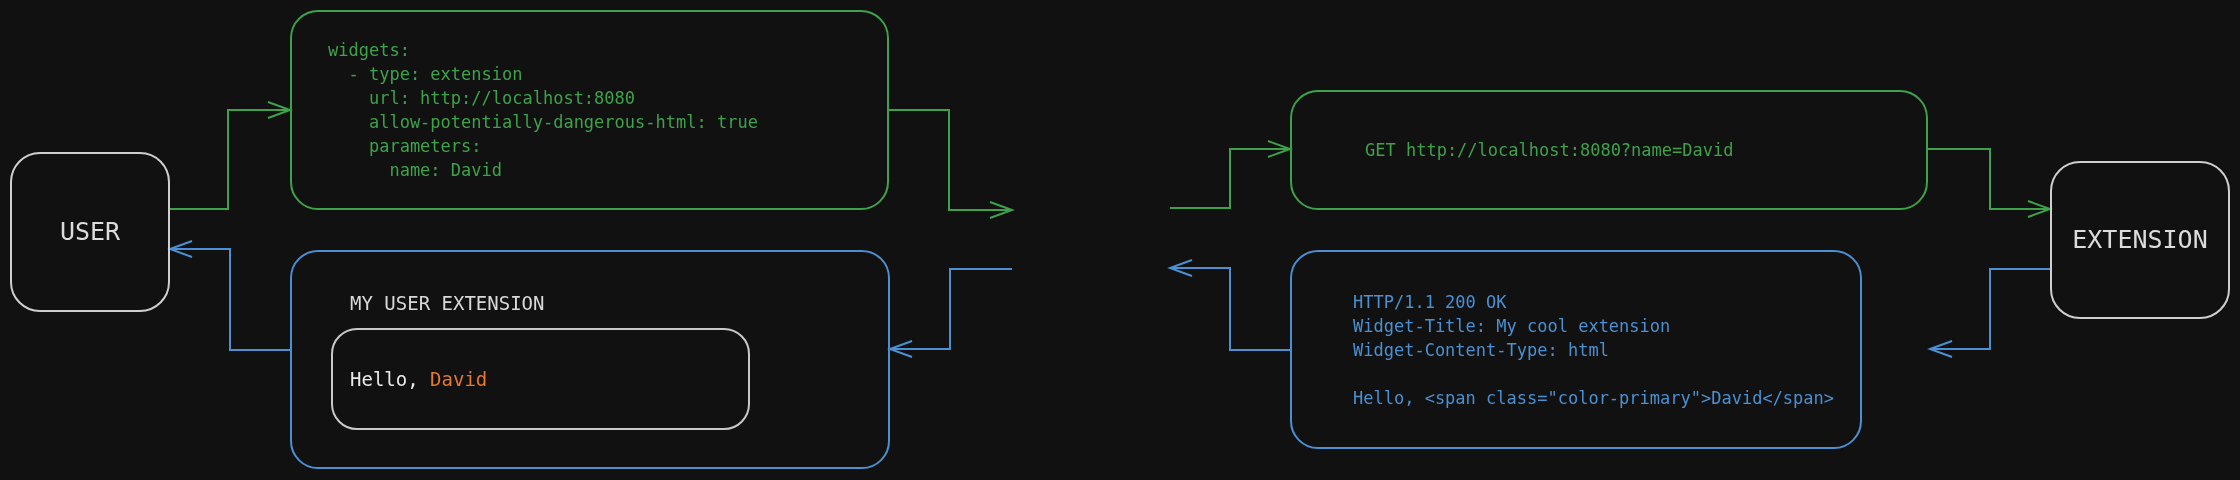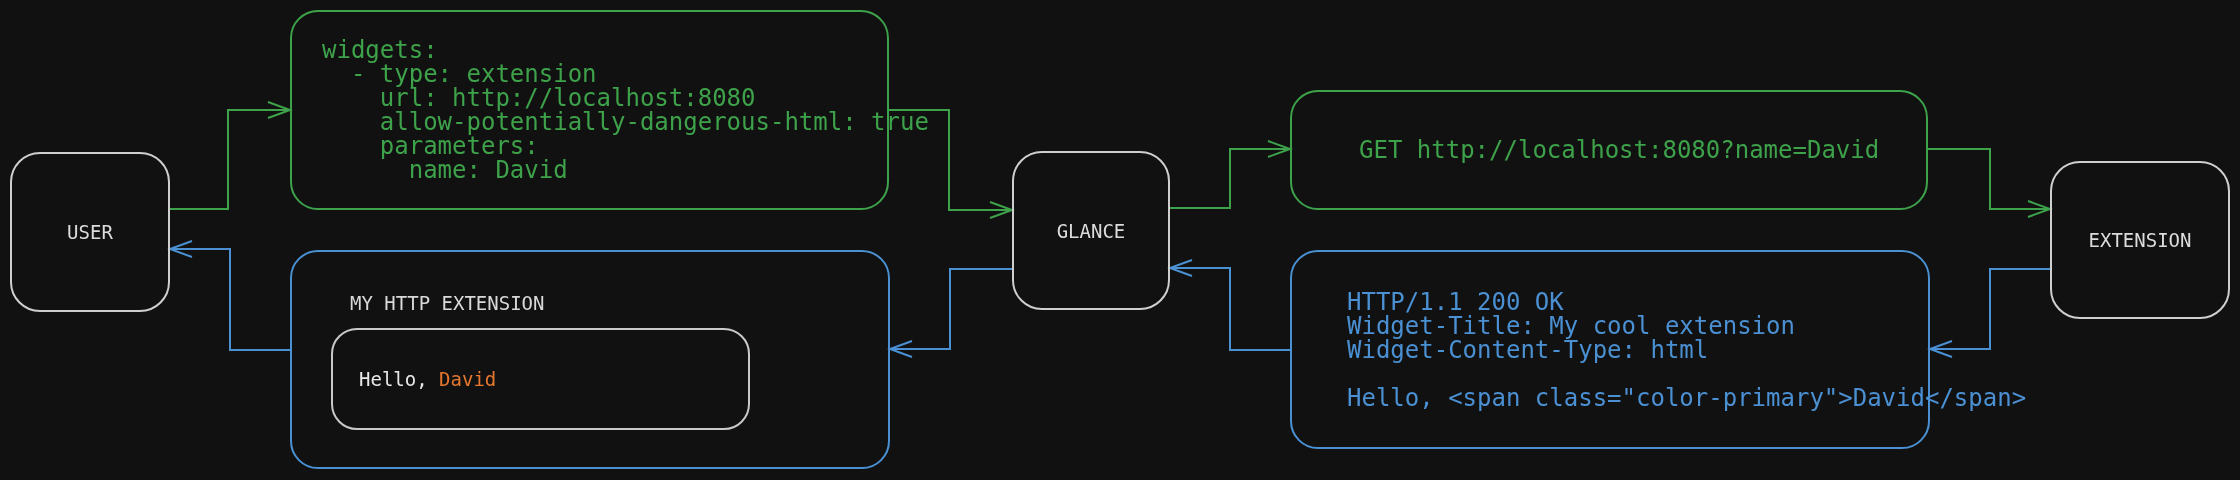--- a/index.html
+++ b/index.html
@@ -26,64 +26,64 @@
   .wires path.green{stroke:var(--request_green);}
   .wires path.blue{stroke:var(--response_blue);}
 
   .node{
     position:absolute;
     border:2px solid var(--node_border);
     border-radius:30px;
     display:flex;align-items:center;justify-content:center;
     box-sizing:border-box;
     color:var(--node_text);
-    font-size:19px;line-height:24px;
+    font-size:25px;line-height:24px;
   }
   .node-user{left:10px;top:152px;width:160px;height:160px;}
   .node-glance{left:1012px;top:151px;width:158px;height:159px;}
   .node-extension{left:2050px;top:161px;width:180px;height:158px;}
 
   .msgbox{
     position:absolute;
     border:2px solid;
     border-radius:28px;
     box-sizing:border-box;
     display:flex;align-items:center;
   }
   .msgbox.green{border-color:var(--request_green);color:var(--request_green);}
   .msgbox.blue{border-color:var(--response_blue);color:var(--response_blue);}
   .box-config{left:290px;top:10px;width:599px;height:200px;}
   .box-request{left:1290px;top:90px;width:638px;height:120px;padding-left:12px;}
-  .box-response{left:1290px;top:250px;width:640px;height:199px;align-items:center;}
+  .box-response{left:1290px;top:250px;width:572px;height:199px;align-items:center;}
   .box-widget{left:290px;top:250px;width:600px;height:219px;display:block;}
 
   .code{
-    margin:4px;
+    margin:10px;
     white-space:pre;
     font-family:"DejaVu Sans Mono","Liberation Mono",monospace;
-    font-size:24px;line-height:24px;
+    font-size:17px;line-height:24px;
   }
   .box-config .code{padding-left:26px;}
   .box-request .code,.box-response .code{padding-left:51px;}
 
   .widget-title{
     position:absolute;left:58px;top:39px;
     height:24px;line-height:24px;
     color:var(--widget_title_text);
     font-size:19px;white-space:pre;
   }
   .inner-box{
     position:absolute;left:39px;top:76px;width:419px;height:102px;
     border:2px solid var(--inner_border);
     border-radius:26px;
     box-sizing:border-box;
     display:flex;align-items:center;
   }
   .greeting{
-    padding-left:26px;
+    padding-left:17px;
     font-size:19px;line-height:24px;white-space:pre;
     color:var(--greeting_text);
   }
   .greeting .name{color:var(--accent_orange);}
 </style>
 </head>
 <body>
 
 <div class="stage">
 
@@ -95,23 +95,20 @@
     <path class="blue" d="M2050 269 H1990 V349 H1930 M1952 341 L1930 349 L1952 357"></path>
     <path class="blue" d="M1290 350 H1230 V268 H1170 M1192 260 L1170 268 L1192 276"></path>
     <path class="blue" d="M1012 269 H950 V349 H890 M912 341 L890 349 L912 357"></path>
     <path class="blue" d="M290 350 H230 V249 H170 M192 241 L170 249 L192 257"></path>
   </svg>
 
   <div class="node node-user">
     <span>USER</span>
   </div>
 
-  <div class="node node-glance">
-    <span>GLANCE</span>
-  </div>
 
   <div class="node node-extension">
     <span>EXTENSION</span>
   </div>
 
   <div class="msgbox green box-config">
     <pre class="code">widgets:
   - type: extension
     url: http://localhost:8080
     allow-potentially-dangerous-html: true
@@ -125,19 +122,19 @@
 
   <div class="msgbox blue box-response">
     <pre class="code">HTTP/1.1 200 OK
 Widget-Title: My cool extension
 Widget-Content-Type: html
 
 Hello, &lt;span class="color-primary"&gt;David&lt;/span&gt;</pre>
   </div>
 
   <div class="msgbox blue box-widget">
-    <div class="widget-title">MY HTTP EXTENSION</div>
+    <div class="widget-title">MY USER EXTENSION</div>
     <div class="inner-box">
       <div class="greeting"><span>Hello, </span><span class="name">David</span></div>
     </div>
   </div>
 
 </div>
 
 </body></html>

